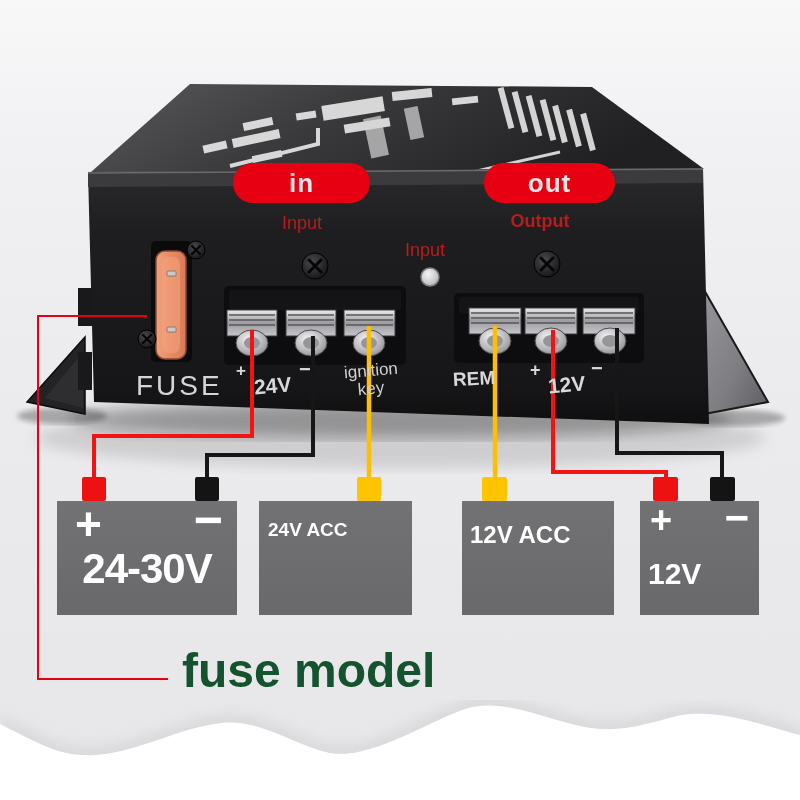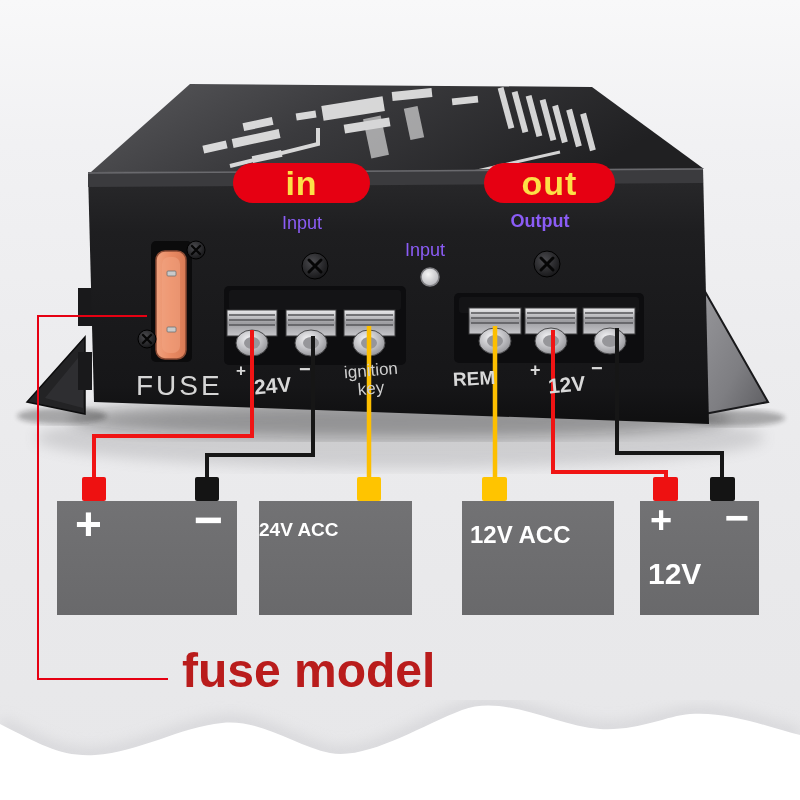--- a/index.html
+++ b/index.html
@@ -1,28 +1,28 @@
 <!DOCTYPE html>
 <html><head>
 <meta charset="utf-8">
 <style>
   html,body{margin:0;padding:0;}
   body{width:800px;height:800px;position:relative;overflow:hidden;
        font-family:"Liberation Sans","DejaVu Sans",sans-serif;
        background:linear-gradient(180deg,#f8f8f9 0%,#f1f1f3 18%,#ececee 45%,#e9e9eb 72%,#e7e7e9 100%);}
   .abs{position:absolute;}
   .ctr{text-align:center;}
-  .pill{background:#e60012;border-radius:20px;color:#fde047;font-weight:bold;
-        font-size:34px;line-height:40px;text-align:center;letter-spacing:1px;}
-  .devlabel{font-size:18px;color:#8b5cf6;}
+  .pill{background:#e60012;border-radius:20px;color:#e5e5e5;font-weight:bold;
+        font-size:26px;line-height:40px;text-align:center;letter-spacing:1px;}
+  .devlabel{font-size:18px;color:#b91c1c;}
   .termlabel{color:#d8d8d8;font-weight:bold;}
   .block{background:linear-gradient(180deg,#727274,#69696b);color:#fff;}
   .connector{border-radius:2px;}
   .blk-sign{font-weight:bold;color:#fff;line-height:1;}
-  .fusemodel{color:#b91c1c;font-size:48px;font-weight:bold;letter-spacing:0px;}
+  .fusemodel{color:#14532d;font-size:48px;font-weight:bold;letter-spacing:0px;}
 </style>
 </head>
 <body>
 
 <svg class="abs" style="left:0;top:0;" width="800" height="800" viewBox="0 0 800 800">
   <defs>
     <linearGradient id="topFace" x1="0" y1="0" x2="1" y2="0.25">
       <stop offset="0" stop-color="#59595c"></stop>
         <stop offset="0.45" stop-color="#3a3a3d"></stop>
         <stop offset="1" stop-color="#202022"></stop>
@@ -228,24 +228,25 @@
 <div class="abs connector" style="left:82px;top:477px;width:24px;height:24px;background:#ee1111;"></div>
 <div class="abs connector" style="left:195px;top:477px;width:24px;height:24px;background:#141414;"></div>
 <div class="abs connector" style="left:357px;top:477px;width:24px;height:24px;background:#ffc400;"></div>
 <div class="abs connector" style="left:482px;top:477px;width:25px;height:24px;background:#ffc400;"></div>
 <div class="abs connector" style="left:653px;top:477px;width:25px;height:24px;background:#ee1111;"></div>
 <div class="abs connector" style="left:710px;top:477px;width:25px;height:24px;background:#141414;"></div>
 
 <div class="abs block" style="left:57px;top:501px;width:180px;height:114px;">
   <span class="abs blk-sign" style="left:18px;top:0px;font-size:46px;">+</span>
   <span class="abs blk-sign" style="right:14px;top:-6px;font-size:50px;">−</span>
+  <div class="abs ctr" style="left:0;right:0;top:44px;font-size:42px;font-weight:bold;letter-spacing:-1px;">24-30V</div>
 </div>
 
 <div class="abs block" style="left:259px;top:501px;width:153px;height:114px;">
-  <div class="abs" style="left:0;top:18px;font-size:19px;font-weight:bold;">24V ACC</div>
+  <div class="abs" style="left:9px;top:18px;font-size:19px;font-weight:bold;">24V ACC</div>
 </div>
 
 <div class="abs block" style="left:462px;top:501px;width:152px;height:114px;">
   <div class="abs" style="left:8px;top:20px;font-size:24px;font-weight:bold;">12V ACC</div>
 </div>
 
 <div class="abs block" style="left:640px;top:501px;width:119px;height:114px;">
   <span class="abs blk-sign" style="left:10px;top:0px;font-size:38px;">+</span>
   <span class="abs blk-sign" style="right:10px;top:-4px;font-size:42px;">−</span>
   <div class="abs" style="left:8px;top:56px;font-size:30px;font-weight:bold;">12V</div>

